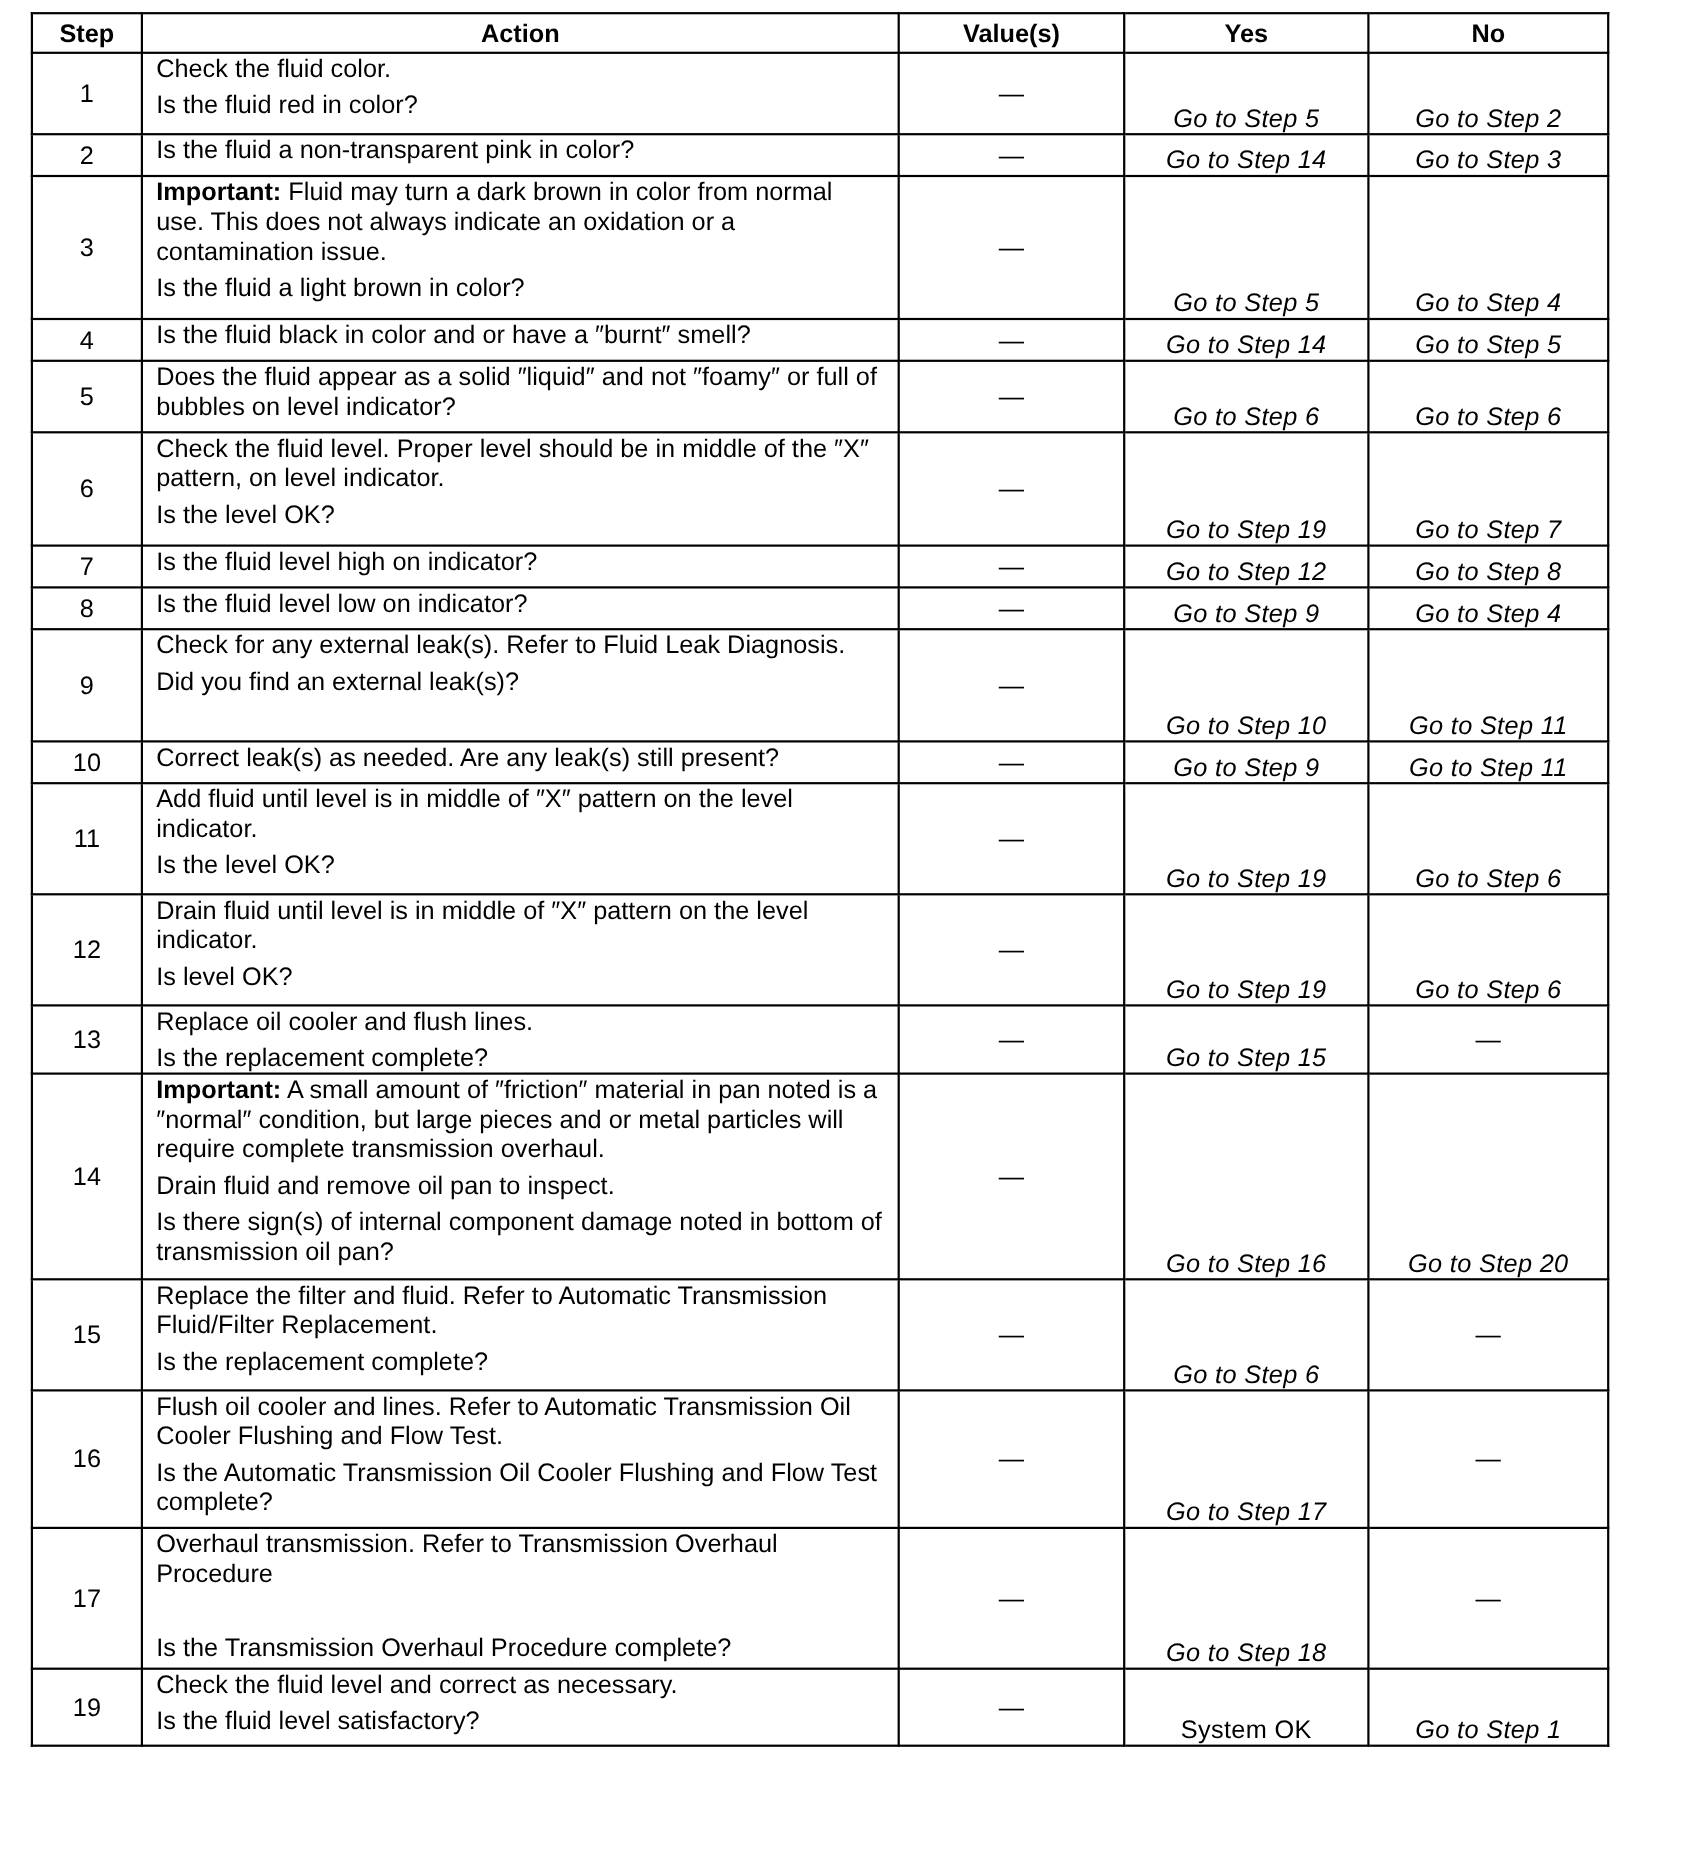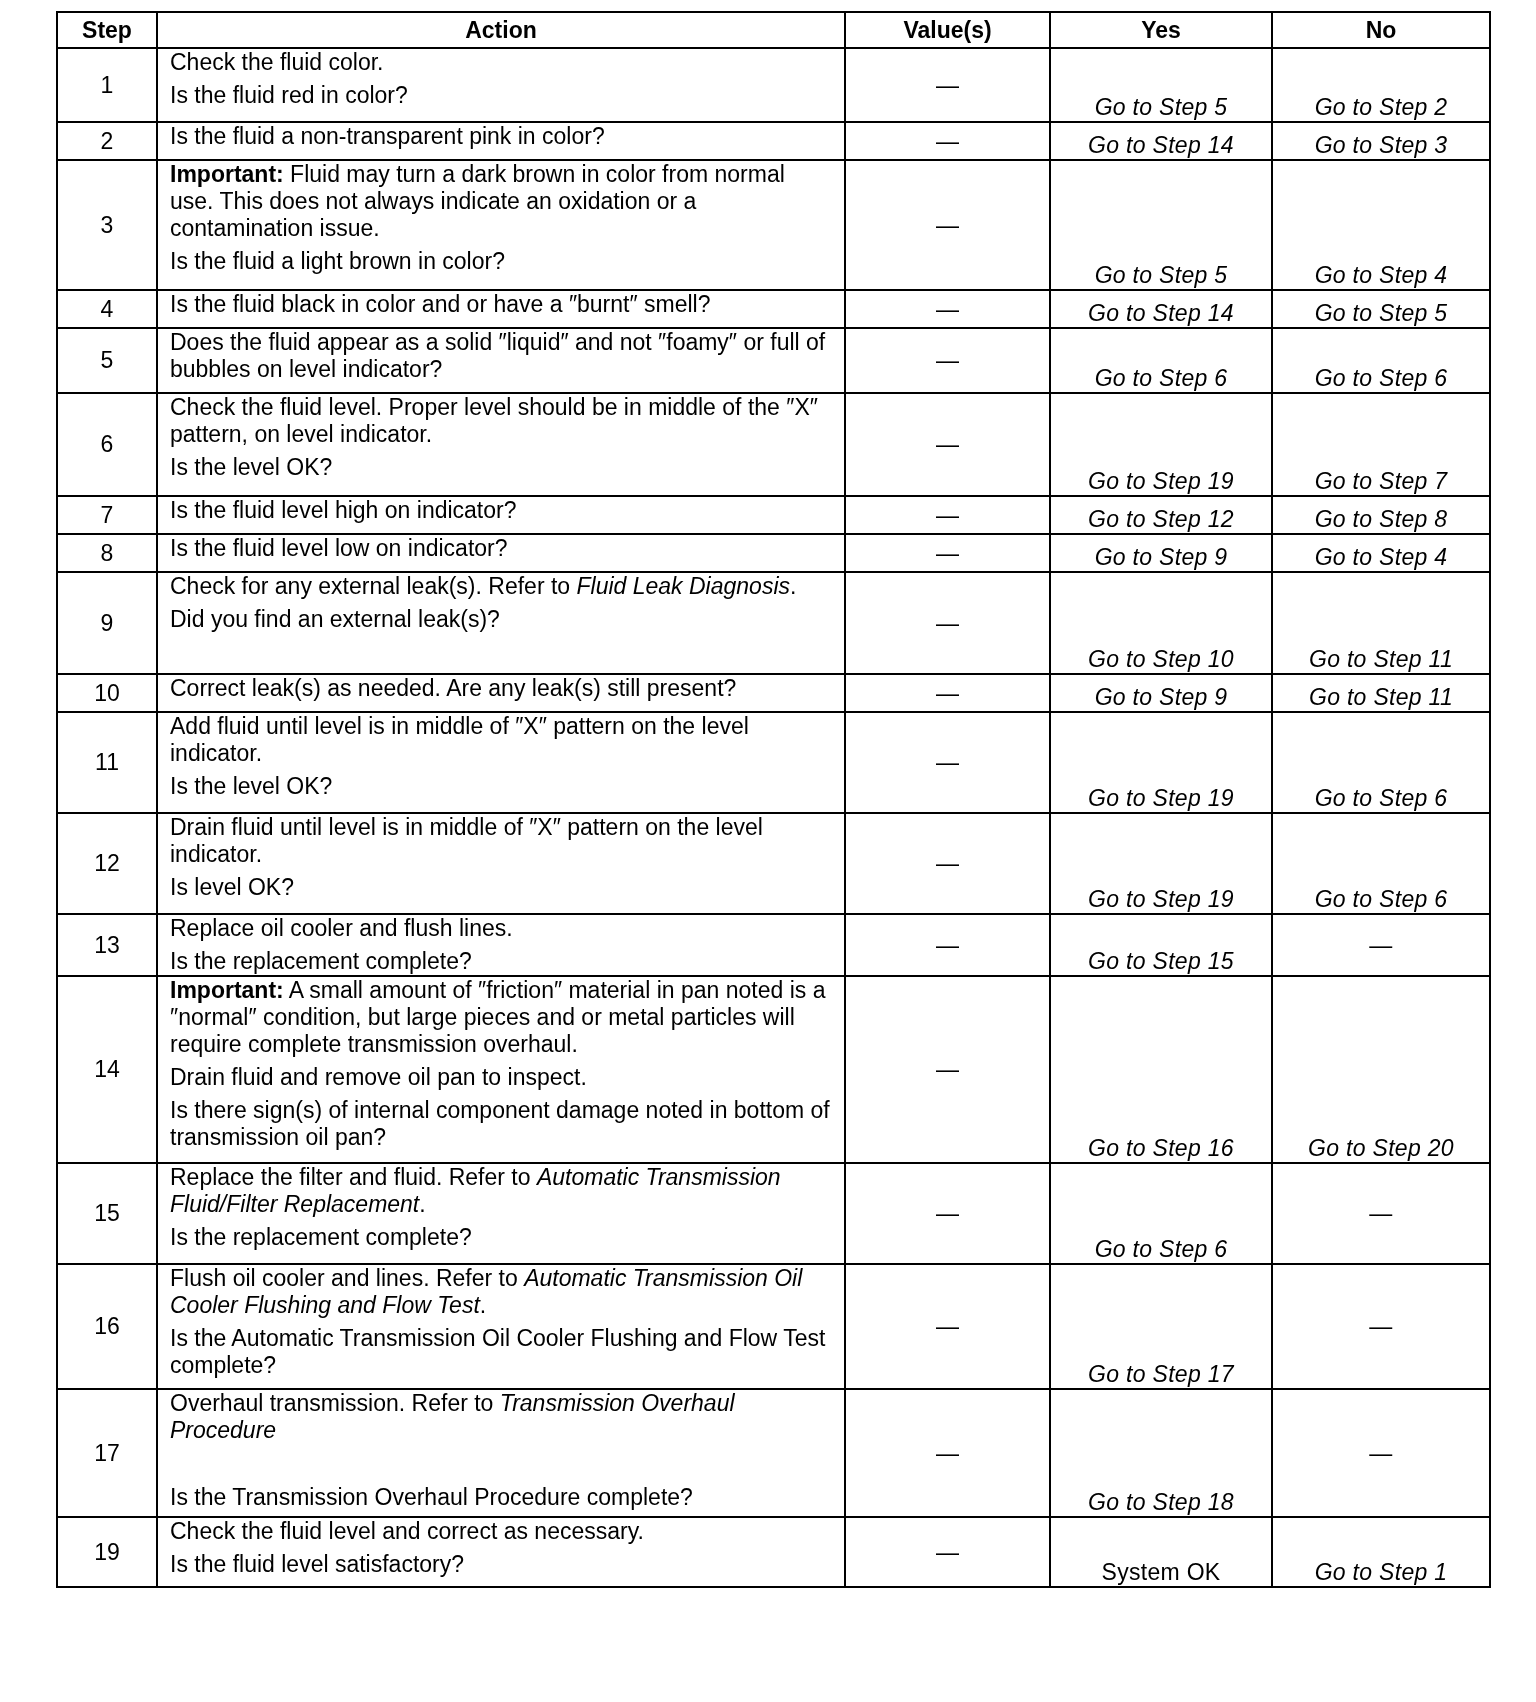--- a/index.html
+++ b/index.html
@@ -1,39 +1,39 @@
 <!DOCTYPE html>
 <html><head>
 <meta charset="utf-8">
 <style>
   html, body { margin: 0; padding: 0; background: #ffffff; }
   body { width: 1536px; height: 1702px; position: relative; overflow: hidden;
          font-family: "Liberation Sans", sans-serif; color: #000; }
   table.diag {
-    position: absolute; left: 56px; top: 11px;
+    position: absolute; left: 28px; top: 11px;
     border-collapse: collapse; table-layout: fixed;
     width: 1433px;
   }
   table.diag th, table.diag td {
     border: 2.5px solid #000;
     padding: 0 12px;
     font-size: 23px;
     line-height: 27px;
   }
   table.diag th { height: 34px; font-weight: bold; text-align: center; }
   td.step { text-align: center; vertical-align: middle; }
   td.action { vertical-align: top; padding-top: 6px; padding-bottom: 4px; }
   td.action p { margin: 0 0 6px 0; }
   td.action p:last-child { margin-bottom: 0; }
   td.value { text-align: center; vertical-align: middle; }
   td.yes, td.no { text-align: center; vertical-align: bottom; font-style: italic; padding-bottom: 4px; letter-spacing: 0.3px; }
   td.plain { font-style: normal; text-align: center; }
   td.dashcell { vertical-align: middle; font-style: normal; }
   .b { font-weight: bold; }
-  .i { font-style: italic; }
+  .i { }
 </style>
 </head>
 <body>
 
 <table class="diag">
   <colgroup>
     <col style="width:100px">
     <col style="width:688px">
     <col style="width:205px">
     <col style="width:222px">

